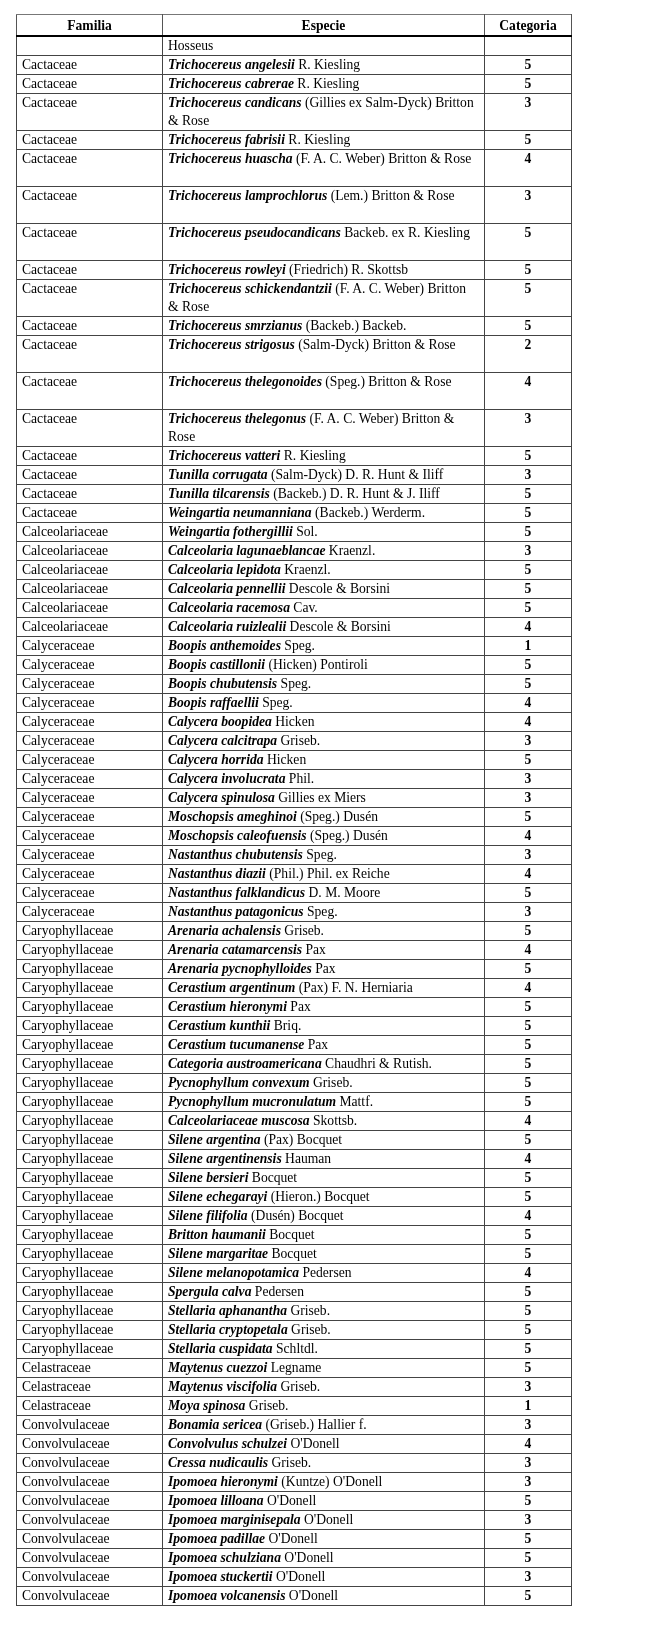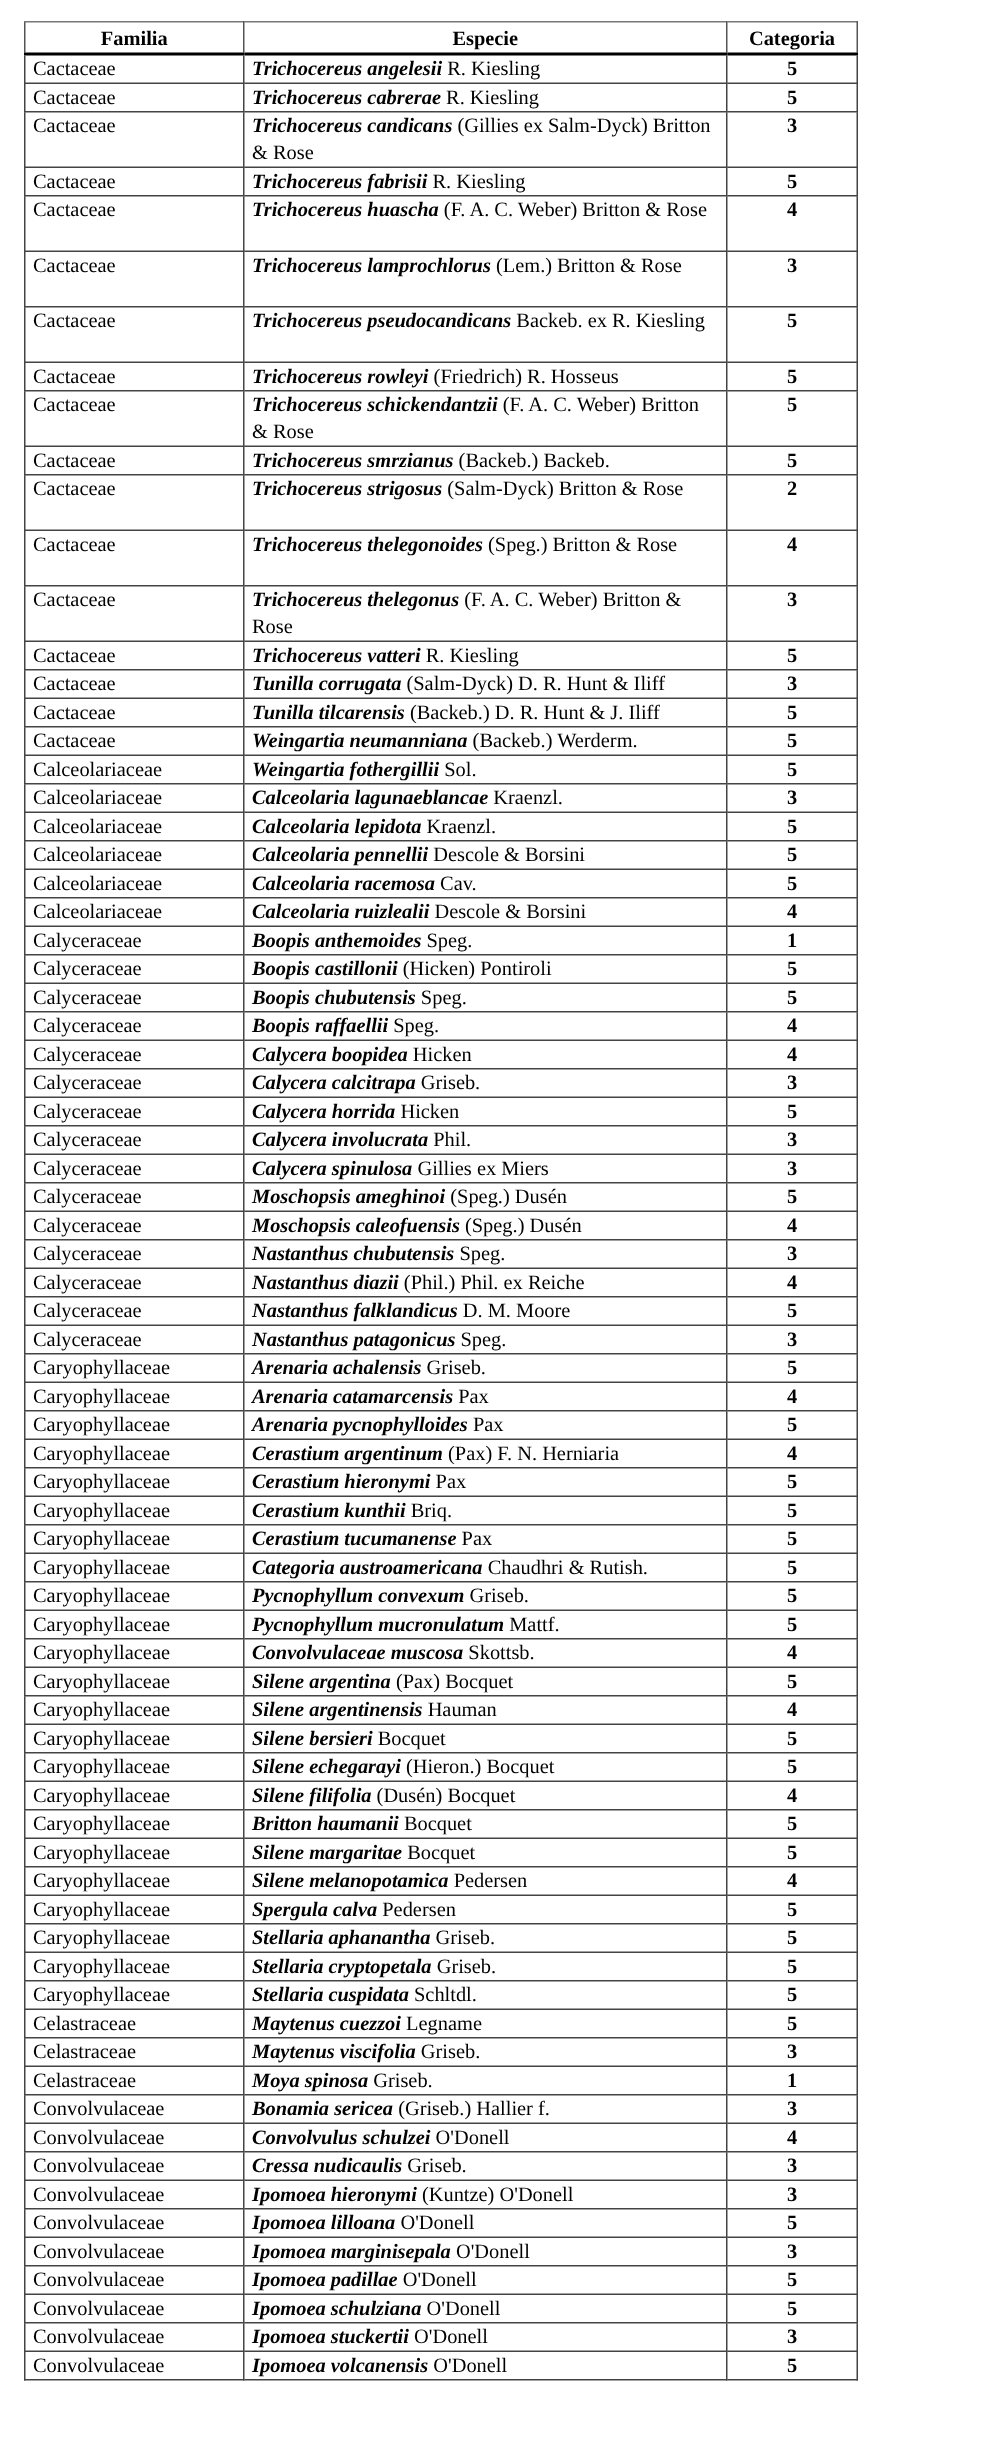--- a/index.html
+++ b/index.html
@@ -30,20 +30,25 @@
       </colgroup>
     <thead>
       <tr>
         <th>Familia</th>
         <th>Especie</th>
         <th>Categoria</th>
       </tr>
     </thead>
     <tbody id="tbody">
         <tr>
+          <td></td>
+          <td class="esp"><b></b><span>Hosseus</span></td>
+          <td class="cat"></td>
+        </tr>
+        <tr>
           <td>Cactaceae</td>
           <td class="esp"><b>Trichocereus angelesii</b><span> R. Kiesling</span></td>
           <td class="cat">5</td>
         </tr>
         <tr>
           <td>Cactaceae</td>
           <td class="esp"><b>Trichocereus cabrerae</b><span> R. Kiesling</span></td>
           <td class="cat">5</td>
         </tr>
         <tr class="tall">
@@ -66,21 +71,21 @@
           <td class="esp"><b>Trichocereus lamprochlorus</b><span> (Lem.) Britton &amp; Rose</span></td>
           <td class="cat">3</td>
         </tr>
         <tr class="tall">
           <td>Cactaceae</td>
           <td class="esp"><b>Trichocereus pseudocandicans</b><span> Backeb. ex R. Kiesling</span></td>
           <td class="cat">5</td>
         </tr>
         <tr>
           <td>Cactaceae</td>
-          <td class="esp"><b>Trichocereus rowleyi</b><span> (Friedrich) R. Hosseus</span></td>
+          <td class="esp"><b>Trichocereus rowleyi</b><span> (Friedrich) R. Skottsb</span></td>
           <td class="cat">5</td>
         </tr>
         <tr class="tall">
           <td>Cactaceae</td>
           <td class="esp"><b>Trichocereus schickendantzii</b><span> (F. A. C. Weber) Britton &amp; Rose</span></td>
           <td class="cat">5</td>
         </tr>
         <tr>
           <td>Cactaceae</td>
           <td class="esp"><b>Trichocereus smrzianus</b><span> (Backeb.) Backeb.</span></td>
@@ -271,21 +276,21 @@
           <td class="esp"><b>Pycnophyllum convexum</b><span> Griseb.</span></td>
           <td class="cat">5</td>
         </tr>
         <tr>
           <td>Caryophyllaceae</td>
           <td class="esp"><b>Pycnophyllum mucronulatum</b><span> Mattf.</span></td>
           <td class="cat">5</td>
         </tr>
         <tr>
           <td>Caryophyllaceae</td>
-          <td class="esp"><b>Convolvulaceae muscosa</b><span> Skottsb.</span></td>
+          <td class="esp"><b>Calceolariaceae muscosa</b><span> Skottsb.</span></td>
           <td class="cat">4</td>
         </tr>
         <tr>
           <td>Caryophyllaceae</td>
           <td class="esp"><b>Silene argentina</b><span> (Pax) Bocquet</span></td>
           <td class="cat">5</td>
         </tr>
         <tr>
           <td>Caryophyllaceae</td>
           <td class="esp"><b>Silene argentinensis</b><span> Hauman</span></td>

